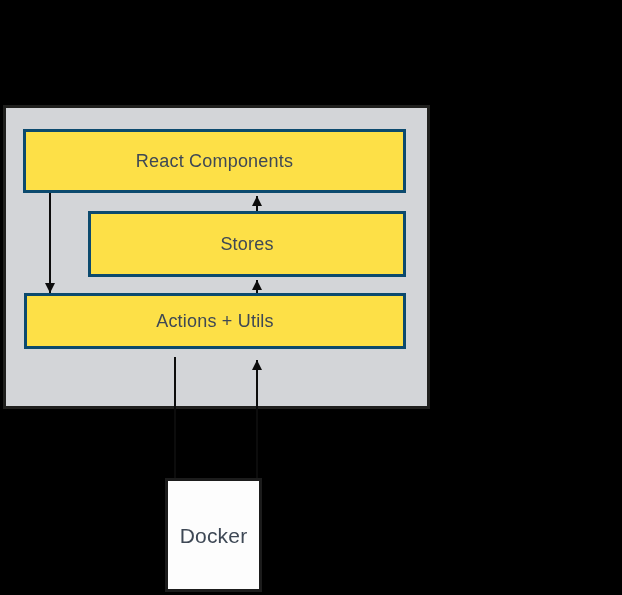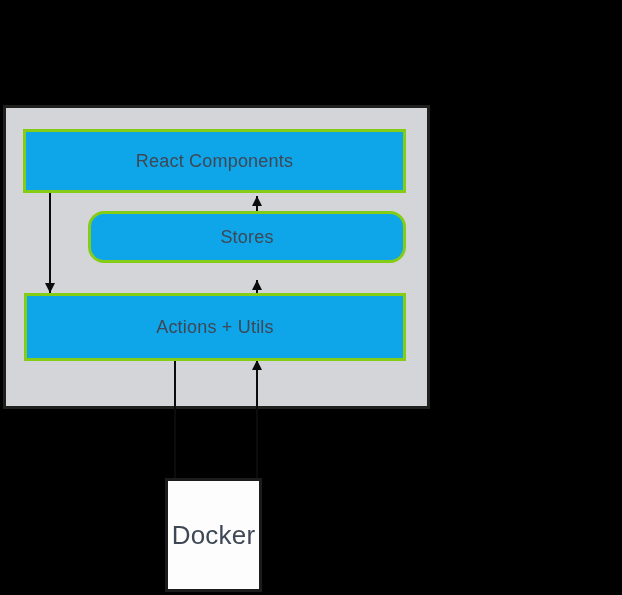--- a/index.html
+++ b/index.html
@@ -20,43 +20,43 @@
     left: 3px;
     top: 105px;
     width: 427px;
     height: 304px;
     background: #d3d5d8;
     border: 3px solid #1f1f1d;
     box-sizing: border-box;
   }
   .node-box {
     position: absolute;
-    background: #0ea5e9;
-    border: 3px solid #84cc16;
+    background: #fde047;
+    border: 3px solid #0c4a6e;
     box-sizing: border-box;
     display: flex;
     align-items: center;
     justify-content: center;
   }
   .node-label {
     color: #3e4855;
     font-size: 18px;
     letter-spacing: 0.2px;
     text-align: center;
   }
   #box-react   { left: 23px;  top: 129px; width: 383px; height: 64px; }
-  #box-stores  { left: 88px;  top: 211px; width: 318px; height: 52px; border-radius: 16px; }
-  #box-actions { left: 24px;  top: 293px; width: 382px; height: 68px; }
+  #box-stores  { left: 88px;  top: 211px; width: 318px; height: 66px; }
+  #box-actions { left: 24px;  top: 293px; width: 382px; height: 56px; }
   #box-docker  {
     left: 165px; top: 478px; width: 97px; height: 114px;
     background: #fdfdfd;
     border: 3px solid #1c1c1c;
   }
   #box-docker .node-label {
-    font-size: 26px;
+    font-size: 21px;
     line-height: 27px;
   }
   #box-docker .label-line { display: block; }
 
   .connector {
     position: absolute;
     width: 2px;
     background: #0c0c0c;
   }
   .arrowhead {

